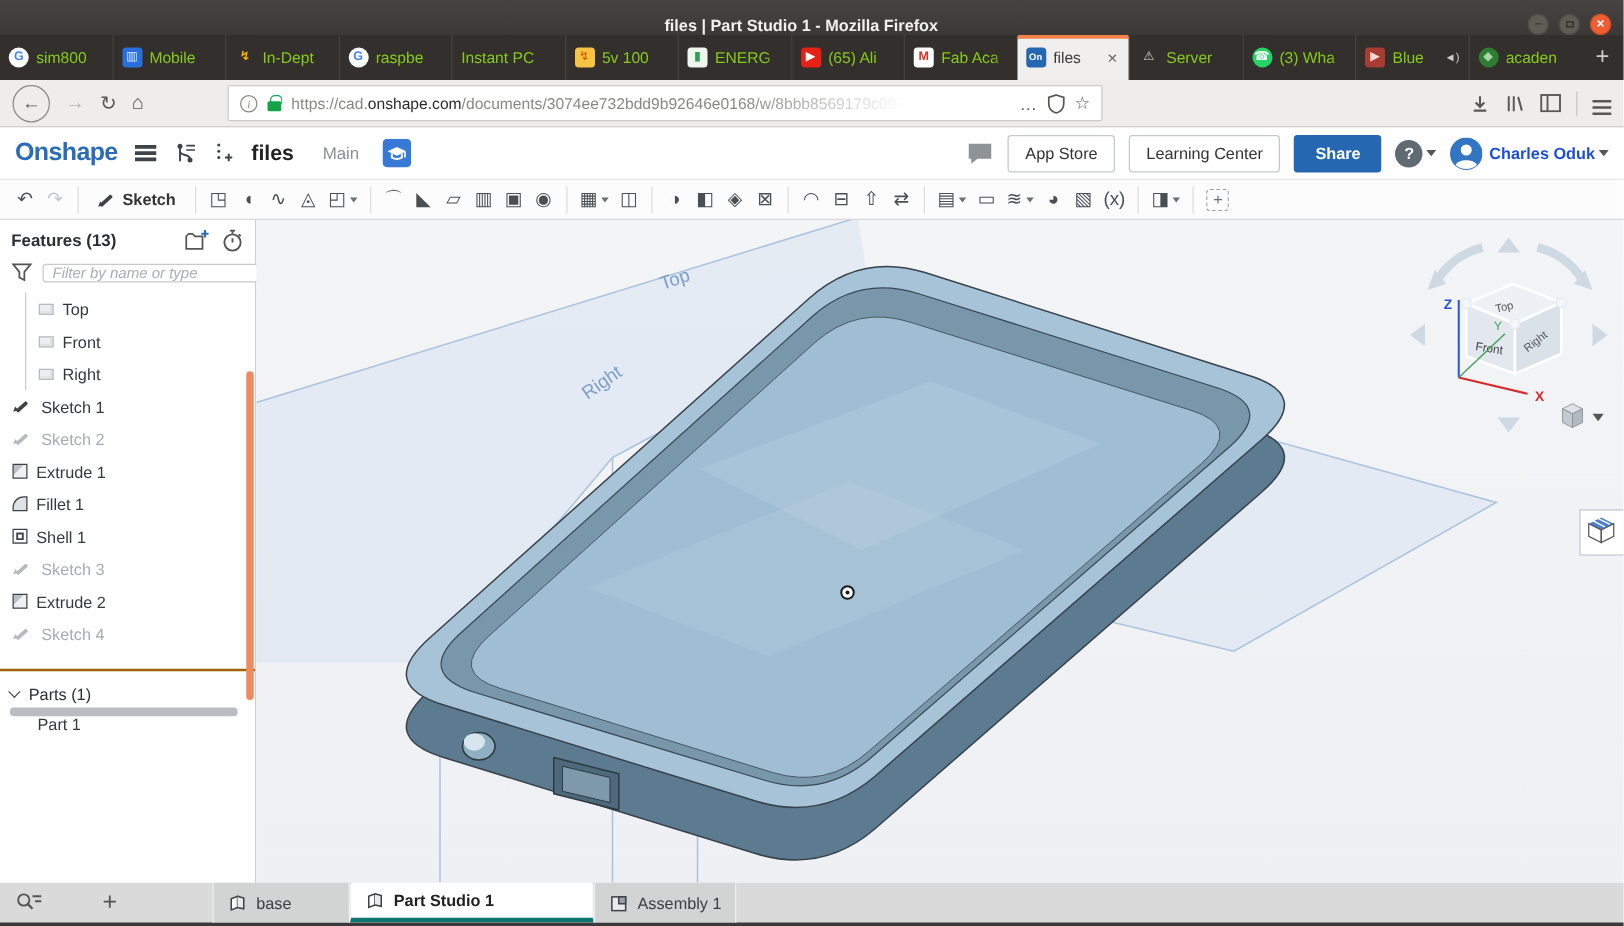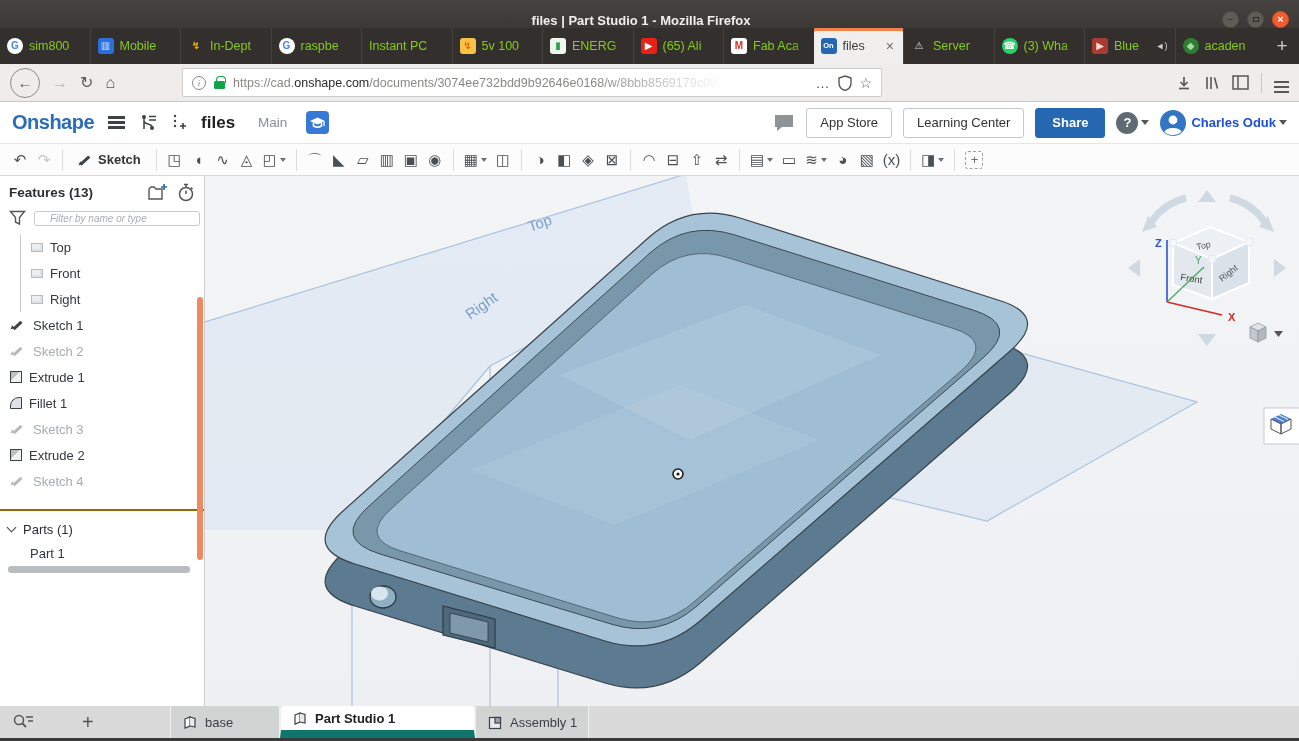--- a/index.html
+++ b/index.html
@@ -68,21 +68,21 @@
   .ic-pencil{width:14px;height:14px;position:relative;display:inline-block;color:#3c4248}
   .ic-pencil::before{content:"";position:absolute;left:1px;bottom:4px;width:12px;height:3.2px;background:currentColor;border-radius:1px;transform:rotate(-42deg)}
   .ic-pencil::after{content:"";position:absolute;left:0;bottom:1px;border-top:2.5px solid transparent;border-bottom:2.5px solid transparent;border-right:4.5px solid currentColor;transform:rotate(-42deg)}
   
   #main{height:530px;display:flex}
   #fpanel{width:205px;flex:none;background:#fff;border-right:1px solid #cfcfcf;position:relative;font-size:13px}
   .fp-head{height:32px;display:flex;align-items:center;padding:0 9px}
   .fp-title{font-weight:bold;font-size:13.5px;color:#2b2f33;flex:1}
   .fp-hicons{display:flex;gap:10px;align-items:center}
   .fp-filter{display:flex;align-items:center;gap:8px;padding:2px 9px 8px 9px}
-  .fp-input{flex:1;height:15px;border:1px solid #c9c9c9;border-radius:3px;font-size:10px;font-style:italic;padding:0 15px;color:#555;font-family:inherit}
+  .fp-input{flex:1;height:15px;border:1px solid #c9c9c9;border-radius:3px;font-size:12px;font-style:italic;padding:0 7px;color:#555;font-family:inherit}
   .fp-input::placeholder{color:#a9adb2}
   .fitem{display:flex;align-items:center;height:26px;padding-left:10px;color:#33383d;position:relative;cursor:default}
   .fitem.ind{padding-left:31px}
   .fitem.grp::before{content:"";position:absolute;left:20px;top:0;bottom:0;width:1px;background:#c6cacd}
   .fitem.ind.grp{padding-left:31px}
   .fic{width:16px;height:16px;display:inline-flex;align-items:center;justify-content:center;margin-right:7px;color:#3c4248;flex:none}
   .flabel{white-space:nowrap}
   .fitem.muted{color:#a7acb1}.fitem.muted .fic{color:#b6babe}
   .fi-plane{width:12px;height:9px;background:#eceef0;border:1px solid #b6bcc2;box-shadow:inset -2px -2px 0 #dfe2e5}
   .fi-sketch{position:relative}
@@ -98,21 +98,21 @@
   .chev{width:7px;height:7px;border-right:1.6px solid #444;border-bottom:1.6px solid #444;transform:rotate(45deg);margin-top:-4px}
   .fp-part-row{height:24px;display:flex;align-items:center;padding-left:30px;color:#33383d}
   #vpwrap{flex:1;background:linear-gradient(180deg,#f3f4f6,#eef0f3);overflow:hidden;position:relative}
   #vp{display:block}
   #vp text{font-family:"Liberation Sans","DejaVu Sans",sans-serif}
   
   #bottombar{height:35px;background:#dadada;border-bottom:3px solid #3a3a3a;display:flex;align-items:stretch}
   .bb-left{width:170px;flex:none;display:flex;align-items:center;padding-left:12px;gap:48px}
   .bb-plus{font-size:20px;color:#555}
   .btab{display:flex;align-items:center;gap:7px;padding:0 11px;background:#d2d3d3;border-right:1px solid #f0f0f0;border-left:1px solid #f0f0f0;font-size:13px;color:#3a3f44;min-width:110px}
-  .btab.active{background:#fff;border-bottom:8px solid #0f766e;border-radius:3px 3px 0 0;min-width:195px;font-weight:bold;color:#222}
+  .btab.active{background:#fff;border-bottom:4px solid #0f766e;border-radius:3px 3px 0 0;min-width:195px;font-weight:bold;color:#222}
   .bti{flex:none}
   .btlabel{white-space:nowrap}
   svg.licon{flex:none}
 </style>
 </head>
 <body>
 
 <div id="titlebar">
   <span class="wtitle">files | Part Studio 1 - Mozilla Firefox</span>
   <span class="winbtns">
@@ -528,20 +528,24 @@
           <span class="fic fi-sketch"></span>
           <span class="flabel">Sketch 2</span>
         </div>
         <div class="fitem">
           <span class="fic fi-extrude"></span>
           <span class="flabel">Extrude 1</span>
         </div>
         <div class="fitem">
           <span class="fic fi-fillet"></span>
           <span class="flabel">Fillet 1</span>
+        </div>
+        <div class="fitem">
+          <span class="fic fi-shell"></span>
+          <span class="flabel">Shell 1</span>
         </div>
         <div class="fitem muted">
           <span class="fic fi-sketch"></span>
           <span class="flabel">Sketch 3</span>
         </div>
         <div class="fitem">
           <span class="fic fi-extrude"></span>
           <span class="flabel">Extrude 2</span>
         </div>
         <div class="fitem muted">

